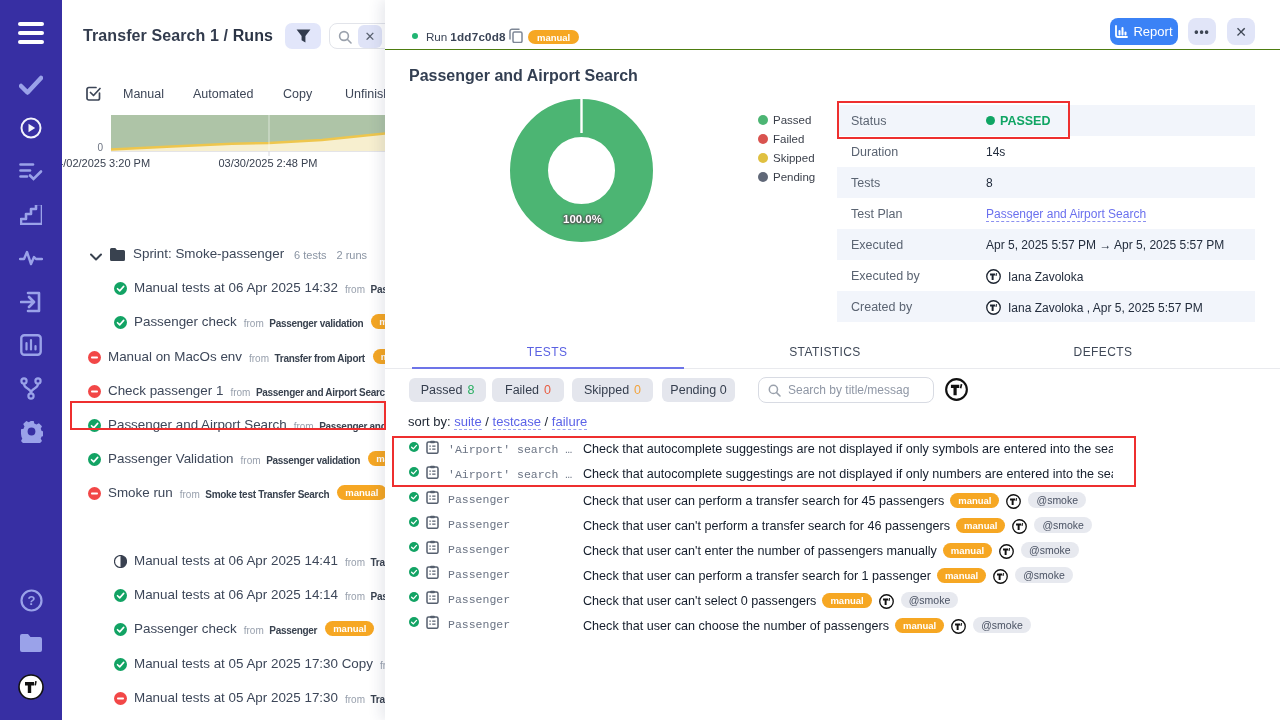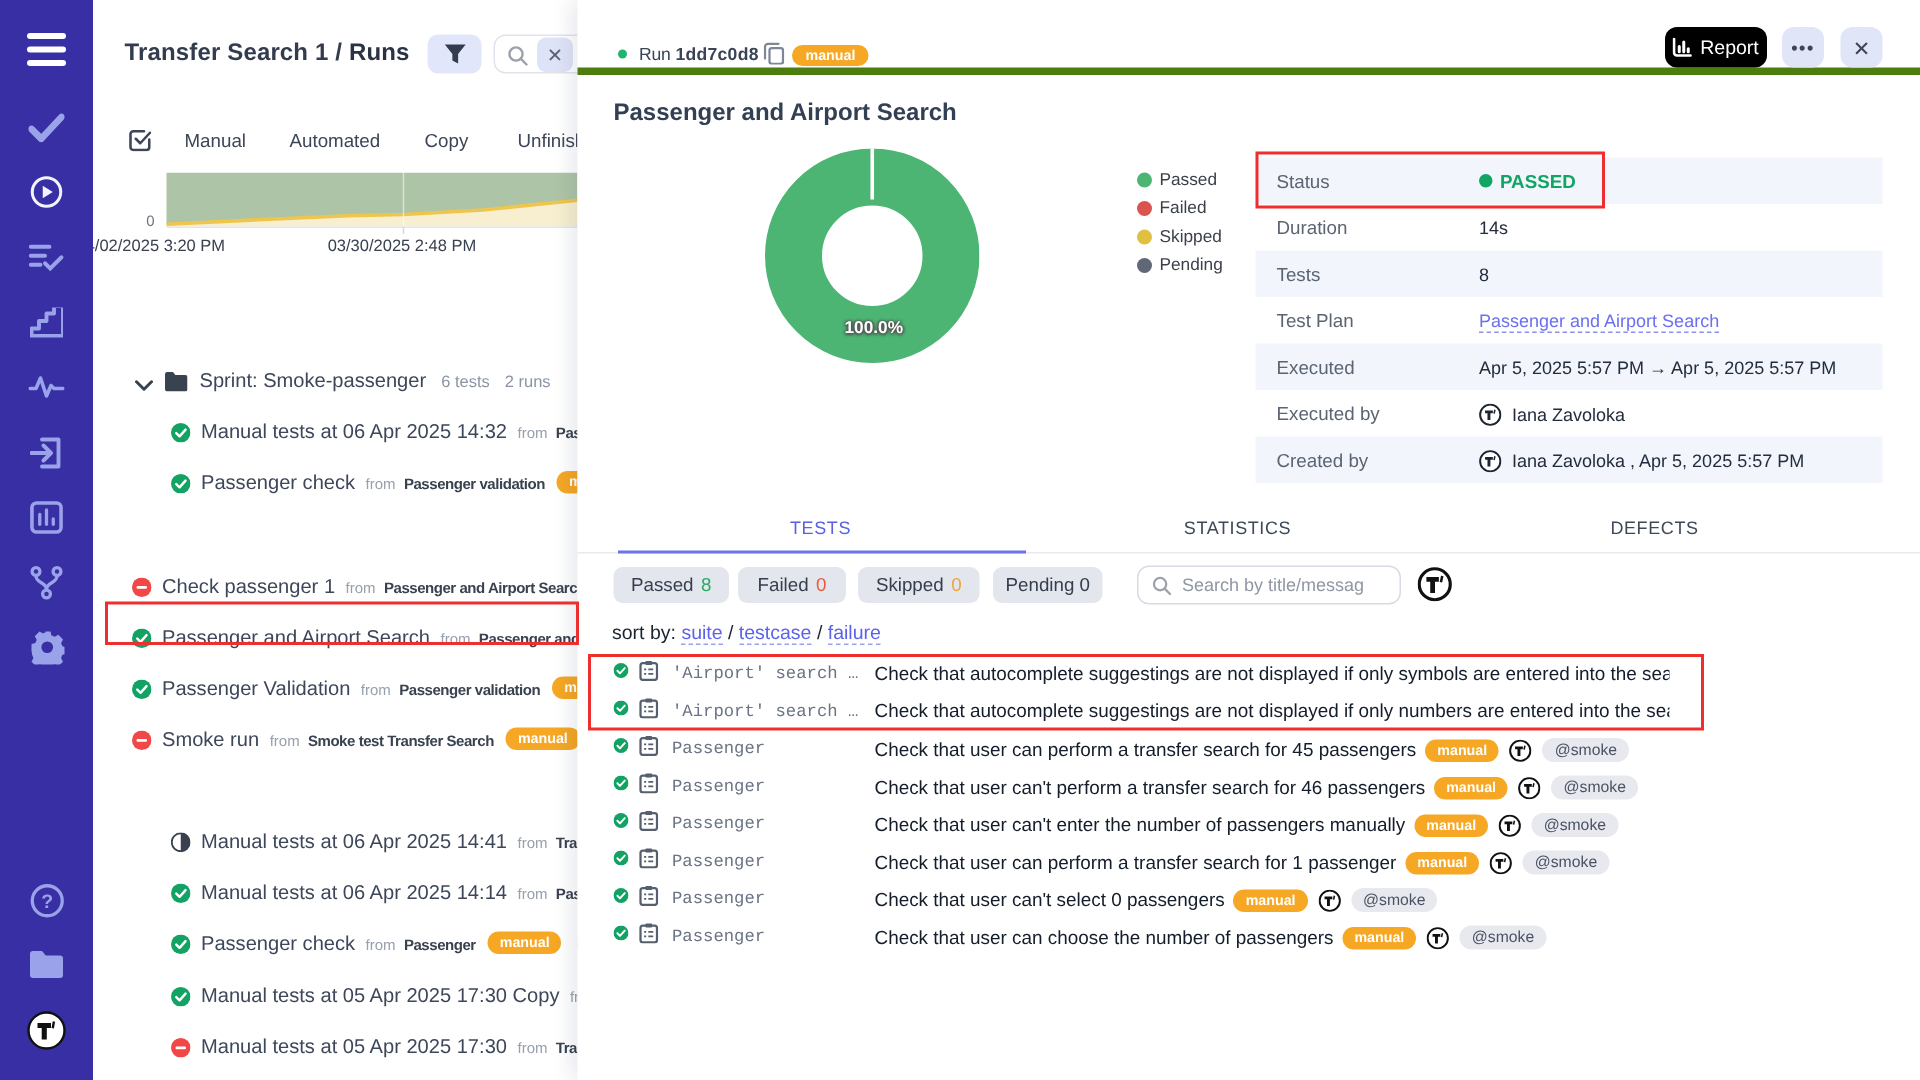--- a/index.html
+++ b/index.html
@@ -29,26 +29,26 @@
 .trow { position:absolute; height:34px; left:0; width:330px; display:flex; align-items:flex-end; white-space:nowrap; }
 .trow .txt { flex:0 0 auto; font-size:13.4px; color:#3d4759; }
 .trow .from { flex:0 0 auto; font-size:10px; color:#98a0ad; margin-left:7px; }
 .trow .suite { font-size:10px; color:#39424f; font-weight:bold; letter-spacing:-0.3px; }
 .trow .cnt { flex:0 0 auto; font-size:11px; color:#8a94a3; margin-left:10px; }
 .opill { flex:0 0 auto; display:inline-block; background:#f6a723; color:#fff; font-size:9.5px; font-weight:bold; border-radius:8px; padding:2px 8px; margin-left:8px; }
 .ic12 { flex:0 0 auto; }
 
 
 #dpanel { position:absolute; left:385px; top:0; width:895px; height:720px; background:#fff; z-index:20; box-shadow:-5px 0 12px rgba(40,50,90,0.10); }
-.dtop { position:absolute; left:0; top:0; width:895px; height:50px; border-bottom:5px solid #4d7c0f; }
+.dtop { position:absolute; left:0; top:0; width:895px; height:50px; border-bottom:1px solid #4d7c0f; }
 .runlbl { position:absolute; left:41px; top:30px; font-size:11.7px; letter-spacing:-0.1px; color:#3a4456; }
 .runlbl b { letter-spacing:0.2px; }
 .gdot { position:absolute; left:27px; top:33px; width:6px; height:6px; border-radius:50%; background:#21b573; }
 .mpill { position:absolute; left:143px; top:30px; height:14px; background:#f6a723; color:#fff; font-weight:bold; font-size:9.5px; border-radius:8px; padding:2px 9px 0; }
-.btn-report { position:absolute; left:725px; top:18px; width:68px; height:27px; background:#000000; border-radius:8px; color:#fff; font-size:13px; display:flex; align-items:center; justify-content:center; gap:5px; }
+.btn-report { position:absolute; left:725px; top:18px; width:68px; height:27px; background:#3b82f6; border-radius:8px; color:#fff; font-size:13px; display:flex; align-items:center; justify-content:center; gap:5px; }
 .btn-gray { position:absolute; top:18px; width:28px; height:27px; background:#e1e5f8; border-radius:8px; display:flex; align-items:center; justify-content:center; color:#3e4654; }
 .dhead { position:absolute; left:24px; top:67px; font-size:16px; font-weight:bold; color:#333f52; }
 
 
 #donut { position:absolute; left:125px; top:99px; width:143px; height:143px; }
 .dlabel { position:absolute; left:160px; top:213px; width:75px; text-align:center; font-size:11.5px; font-weight:bold; color:#fff; text-shadow:0 0 2px #555, 0 1px 2px #555, 1px 0 2px #555, -1px 0 2px #555; }
 
 
 .leg { position:absolute; left:373px; display:flex; align-items:center; }
 .leg .d { width:10px; height:10px; border-radius:50%; margin-right:5px; flex:0 0 auto; }
@@ -161,20 +161,31 @@
   </div>
   <div class="trow" style="top:295px;">
     <span style="flex:0 0 52px;"></span>
         <svg class="ic12" width="13" height="13" viewBox="0 0 13 13">
           <circle cx="6.5" cy="6.5" r="6.5" fill="#12a364"></circle>
           <path d="M3.5 6.7 L5.7 8.9 L9.7 4.4" stroke="#fff" stroke-width="1.6" fill="none" stroke-linecap="round" stroke-linejoin="round"></path>
         </svg>
     <span style="flex:0 0 7px;"></span>
         <span class="txt">Passenger check</span>
     <span class="from">from&nbsp; <span class="suite">Passenger validation</span></span>
+        <span class="opill">manual</span>
+  </div>
+  <div class="trow" style="top:330px;">
+    <span style="flex:0 0 26px;"></span>
+        <svg class="ic12" width="13" height="13" viewBox="0 0 13 13">
+          <circle cx="6.5" cy="6.5" r="6.5" fill="#f24747"></circle>
+          <rect x="3" y="5.6" width="7" height="1.9" rx="0.9" fill="#fff"></rect>
+        </svg>
+    <span style="flex:0 0 7px;"></span>
+        <span class="txt">Manual on MacOs env</span>
+    <span class="from">from&nbsp; <span class="suite">Transfer from Aiport</span></span>
         <span class="opill">manual</span>
   </div>
   <div class="trow" style="top:364px;">
     <span style="flex:0 0 26px;"></span>
         <svg class="ic12" width="13" height="13" viewBox="0 0 13 13">
           <circle cx="6.5" cy="6.5" r="6.5" fill="#f24747"></circle>
           <rect x="3" y="5.6" width="7" height="1.9" rx="0.9" fill="#fff"></rect>
         </svg>
     <span style="flex:0 0 7px;"></span>
         <span class="txt">Check passenger 1</span>

